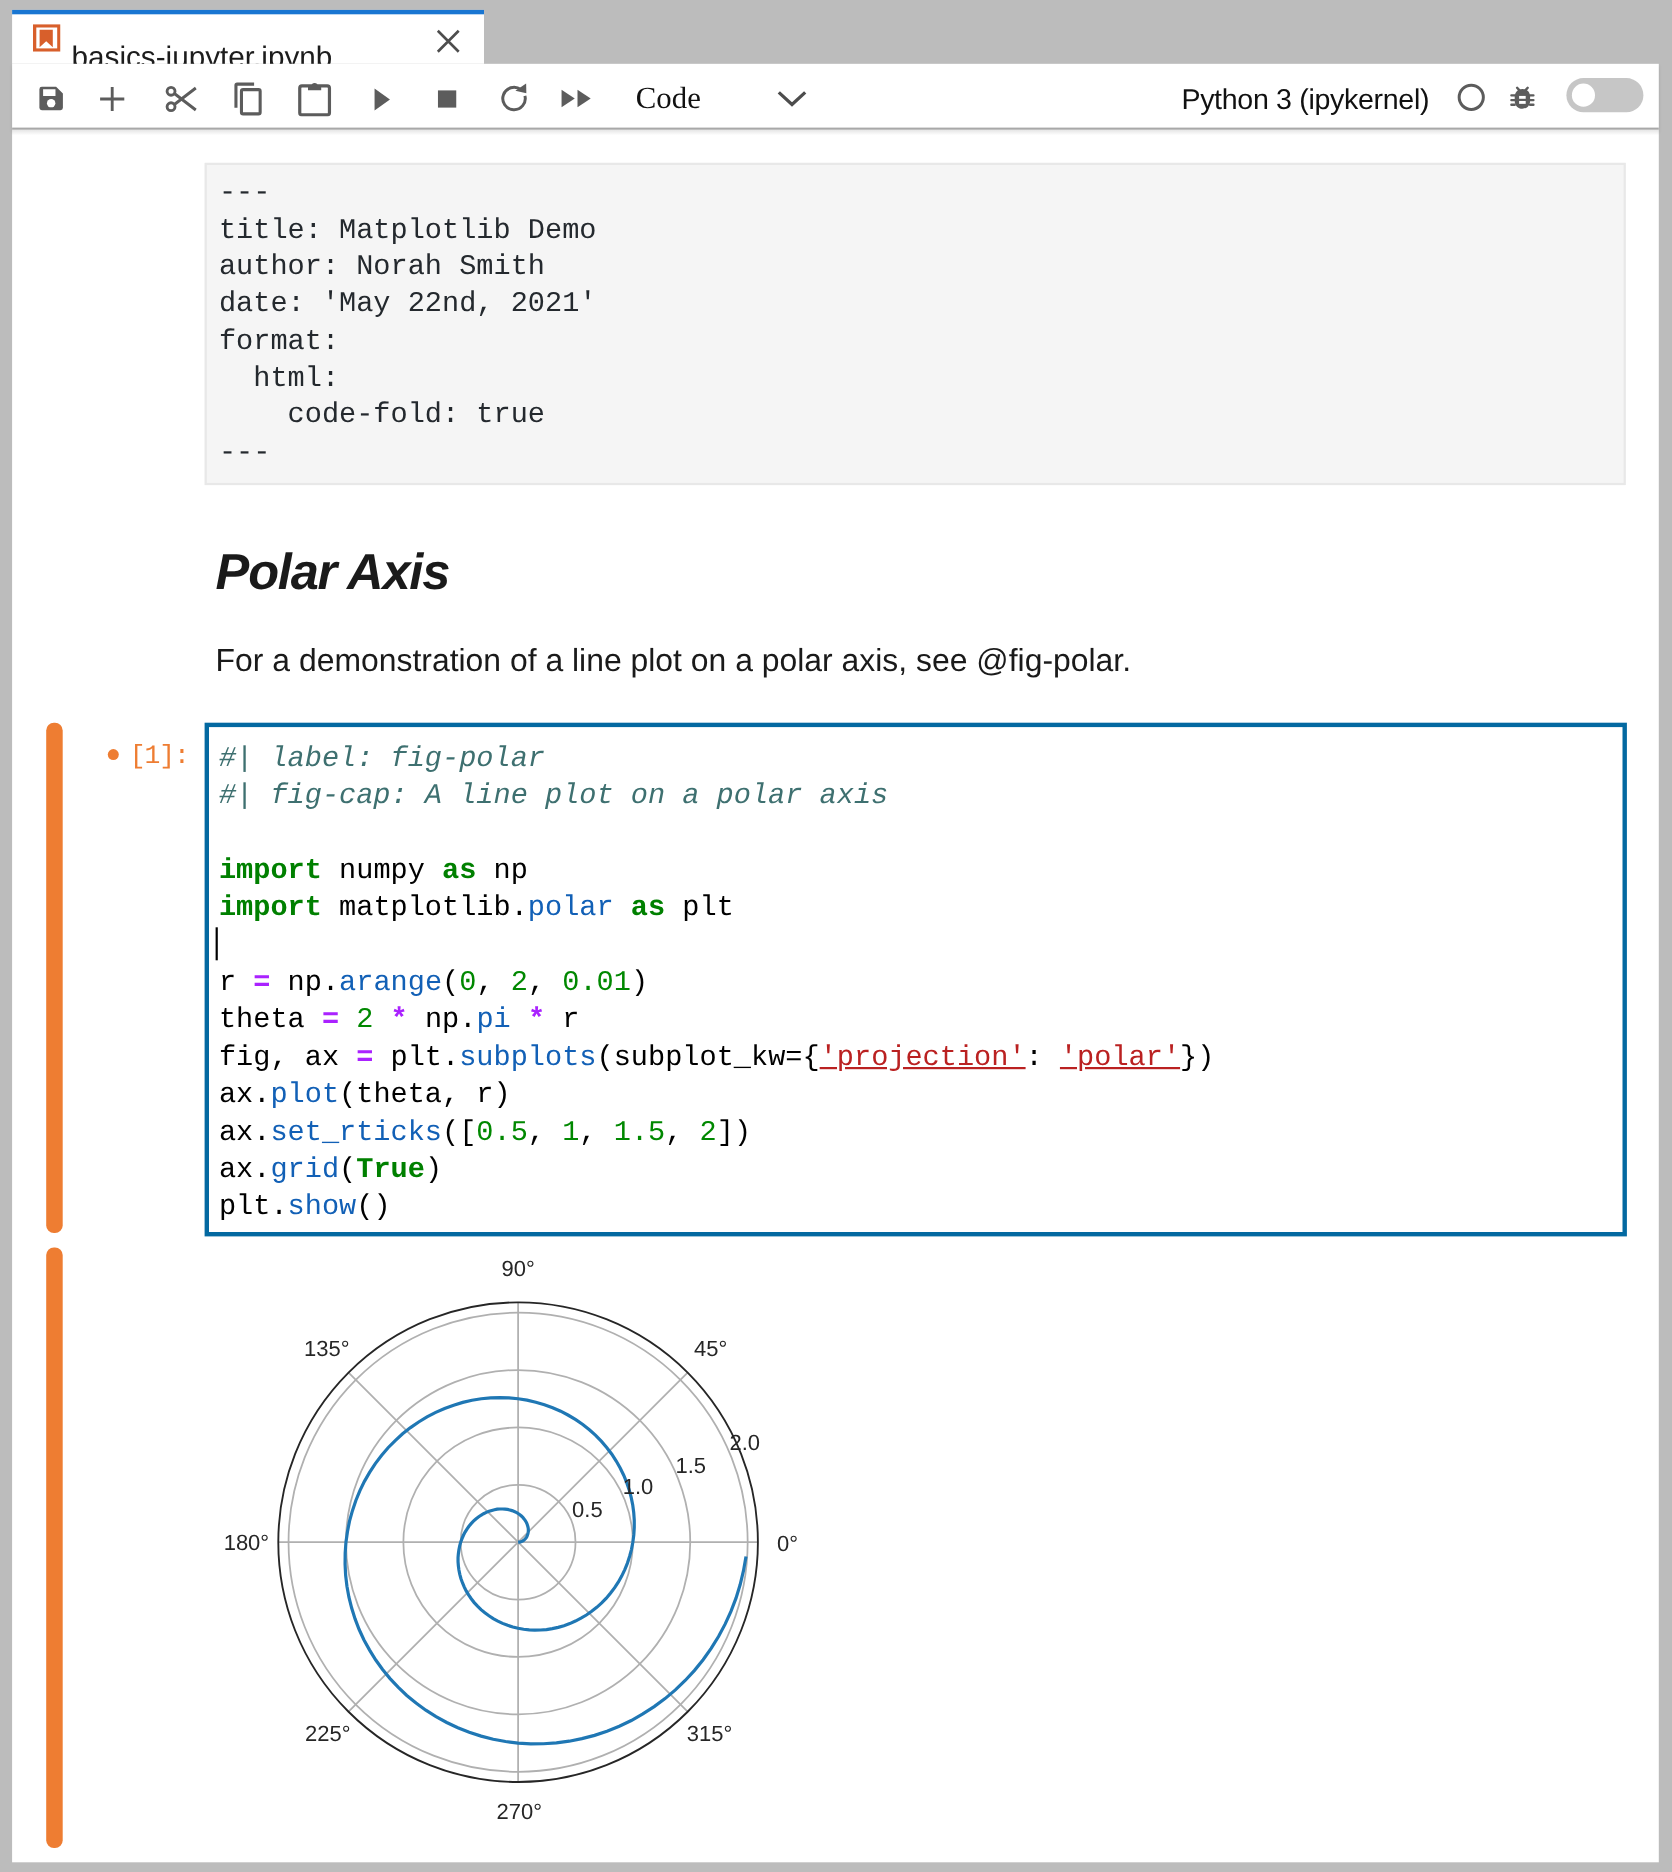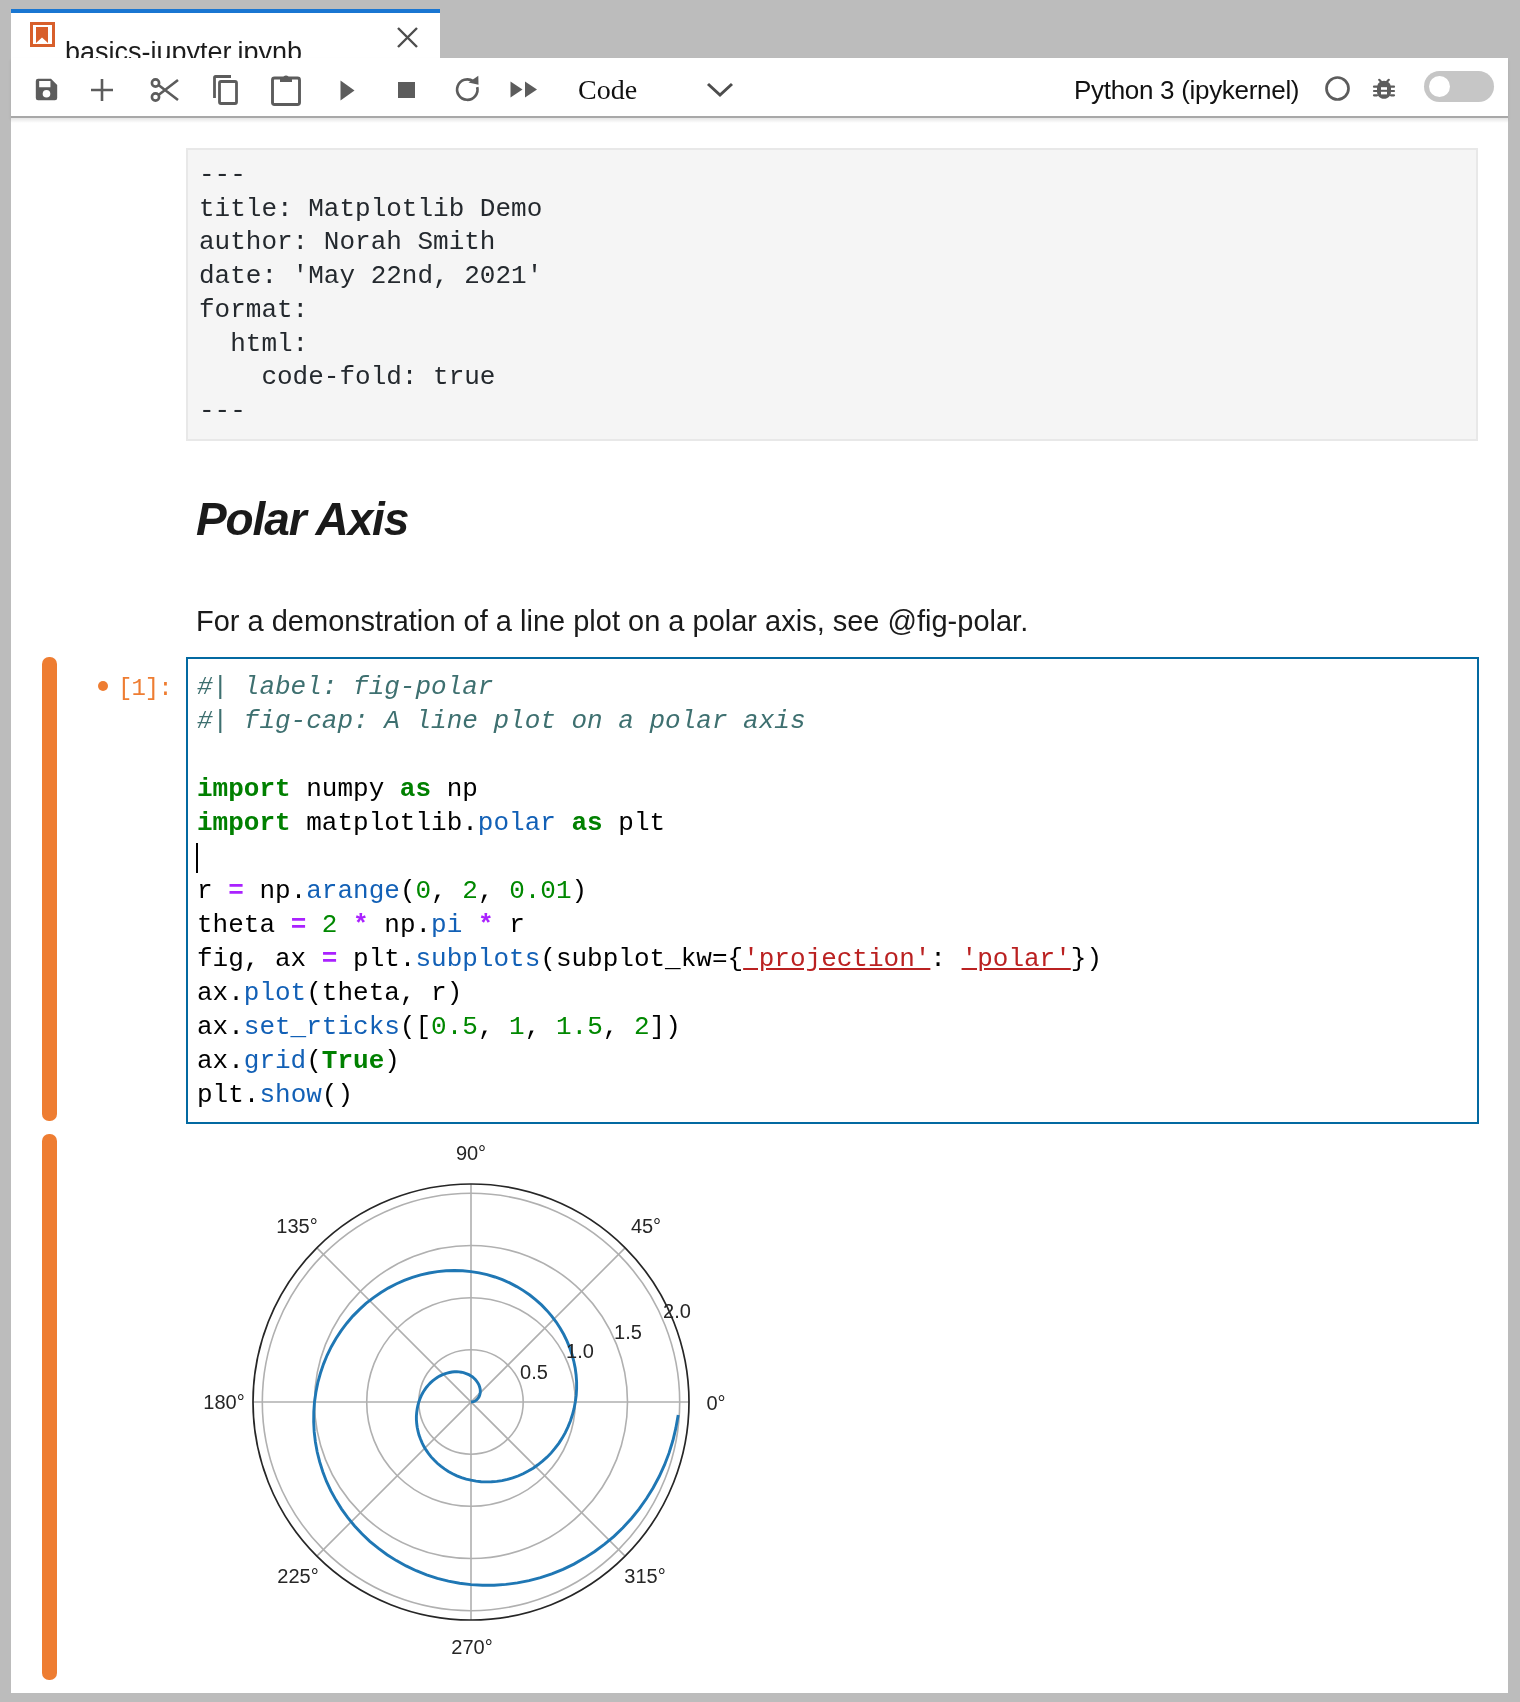--- a/index.html
+++ b/index.html
@@ -9,23 +9,23 @@
 
 #toolbar { left:11px; top:58px; width:1497px; height:60px; background:#fff; border-bottom:2px solid #a8a8a8; box-shadow:0 2px 3px rgba(0,0,0,0.10); }
 #content { left:11px; top:118px; width:1497px; height:1575px; background:#fff; }
 #tab { left:11px; top:9px; width:429px; height:49px; background:#fff; border-top:4px solid #1976d2; }
 #tabtitle { left:65px; top:37px; font-size:27px; color:#1c1c1c; }
 
 #rawcell { left:186px; top:148px; width:1292px; height:293px; background:#f5f5f5; border:2px solid #e8e8e8; }
 #rawcell pre { font-family:"Liberation Mono", monospace; font-size:26px; line-height:33.7px; color:#24292e; margin:9px 0 0 11px; }
 
 #h2 { left:196px; top:492px; font-size:46px; font-weight:bold; color:#1a1a1a; letter-spacing:-1.1px;font-style:italic; }
-#para { left:196px; top:585px; font-size:29px; color:#1a1a1a;margin-top:20px; }
+#para { left:196px; top:585px; font-size:29px; color:#1a1a1a; }
 
-#editor { left:186px; top:657px; width:1293px; height:467px; background:#fff; border:2px solid #0369a1; }
+#editor { left:186px; top:657px; width:1293px; height:467px; background:#fff; border:4px solid #0369a1; }
 #code { position:absolute; left:9px; top:11px; font-family:"Liberation Mono", monospace; font-size:26px; line-height:34px; color:#000; white-space:pre; }
 .cm { color:#3e7070; font-style:italic; }
 .kw { color:#008000; font-weight:bold; }
 .pr { color:#1260b6; }
 .op { color:#aa22ff; font-weight:bold; }
 .nu { color:#008800; }
 .st { color:#ba2121;text-decoration:underline; }
 #prompt { left:118px; top:675px; font-family:"Liberation Mono", monospace; font-size:24px; letter-spacing:-1px; color:#ee7d32; }
 #pdot { left:98px; top:681px; width:10px; height:10px; border-radius:50%; background:#ee7d32; }
 .obar { left:42px; width:15px; background:#ee7d32; border-radius:7px; }

